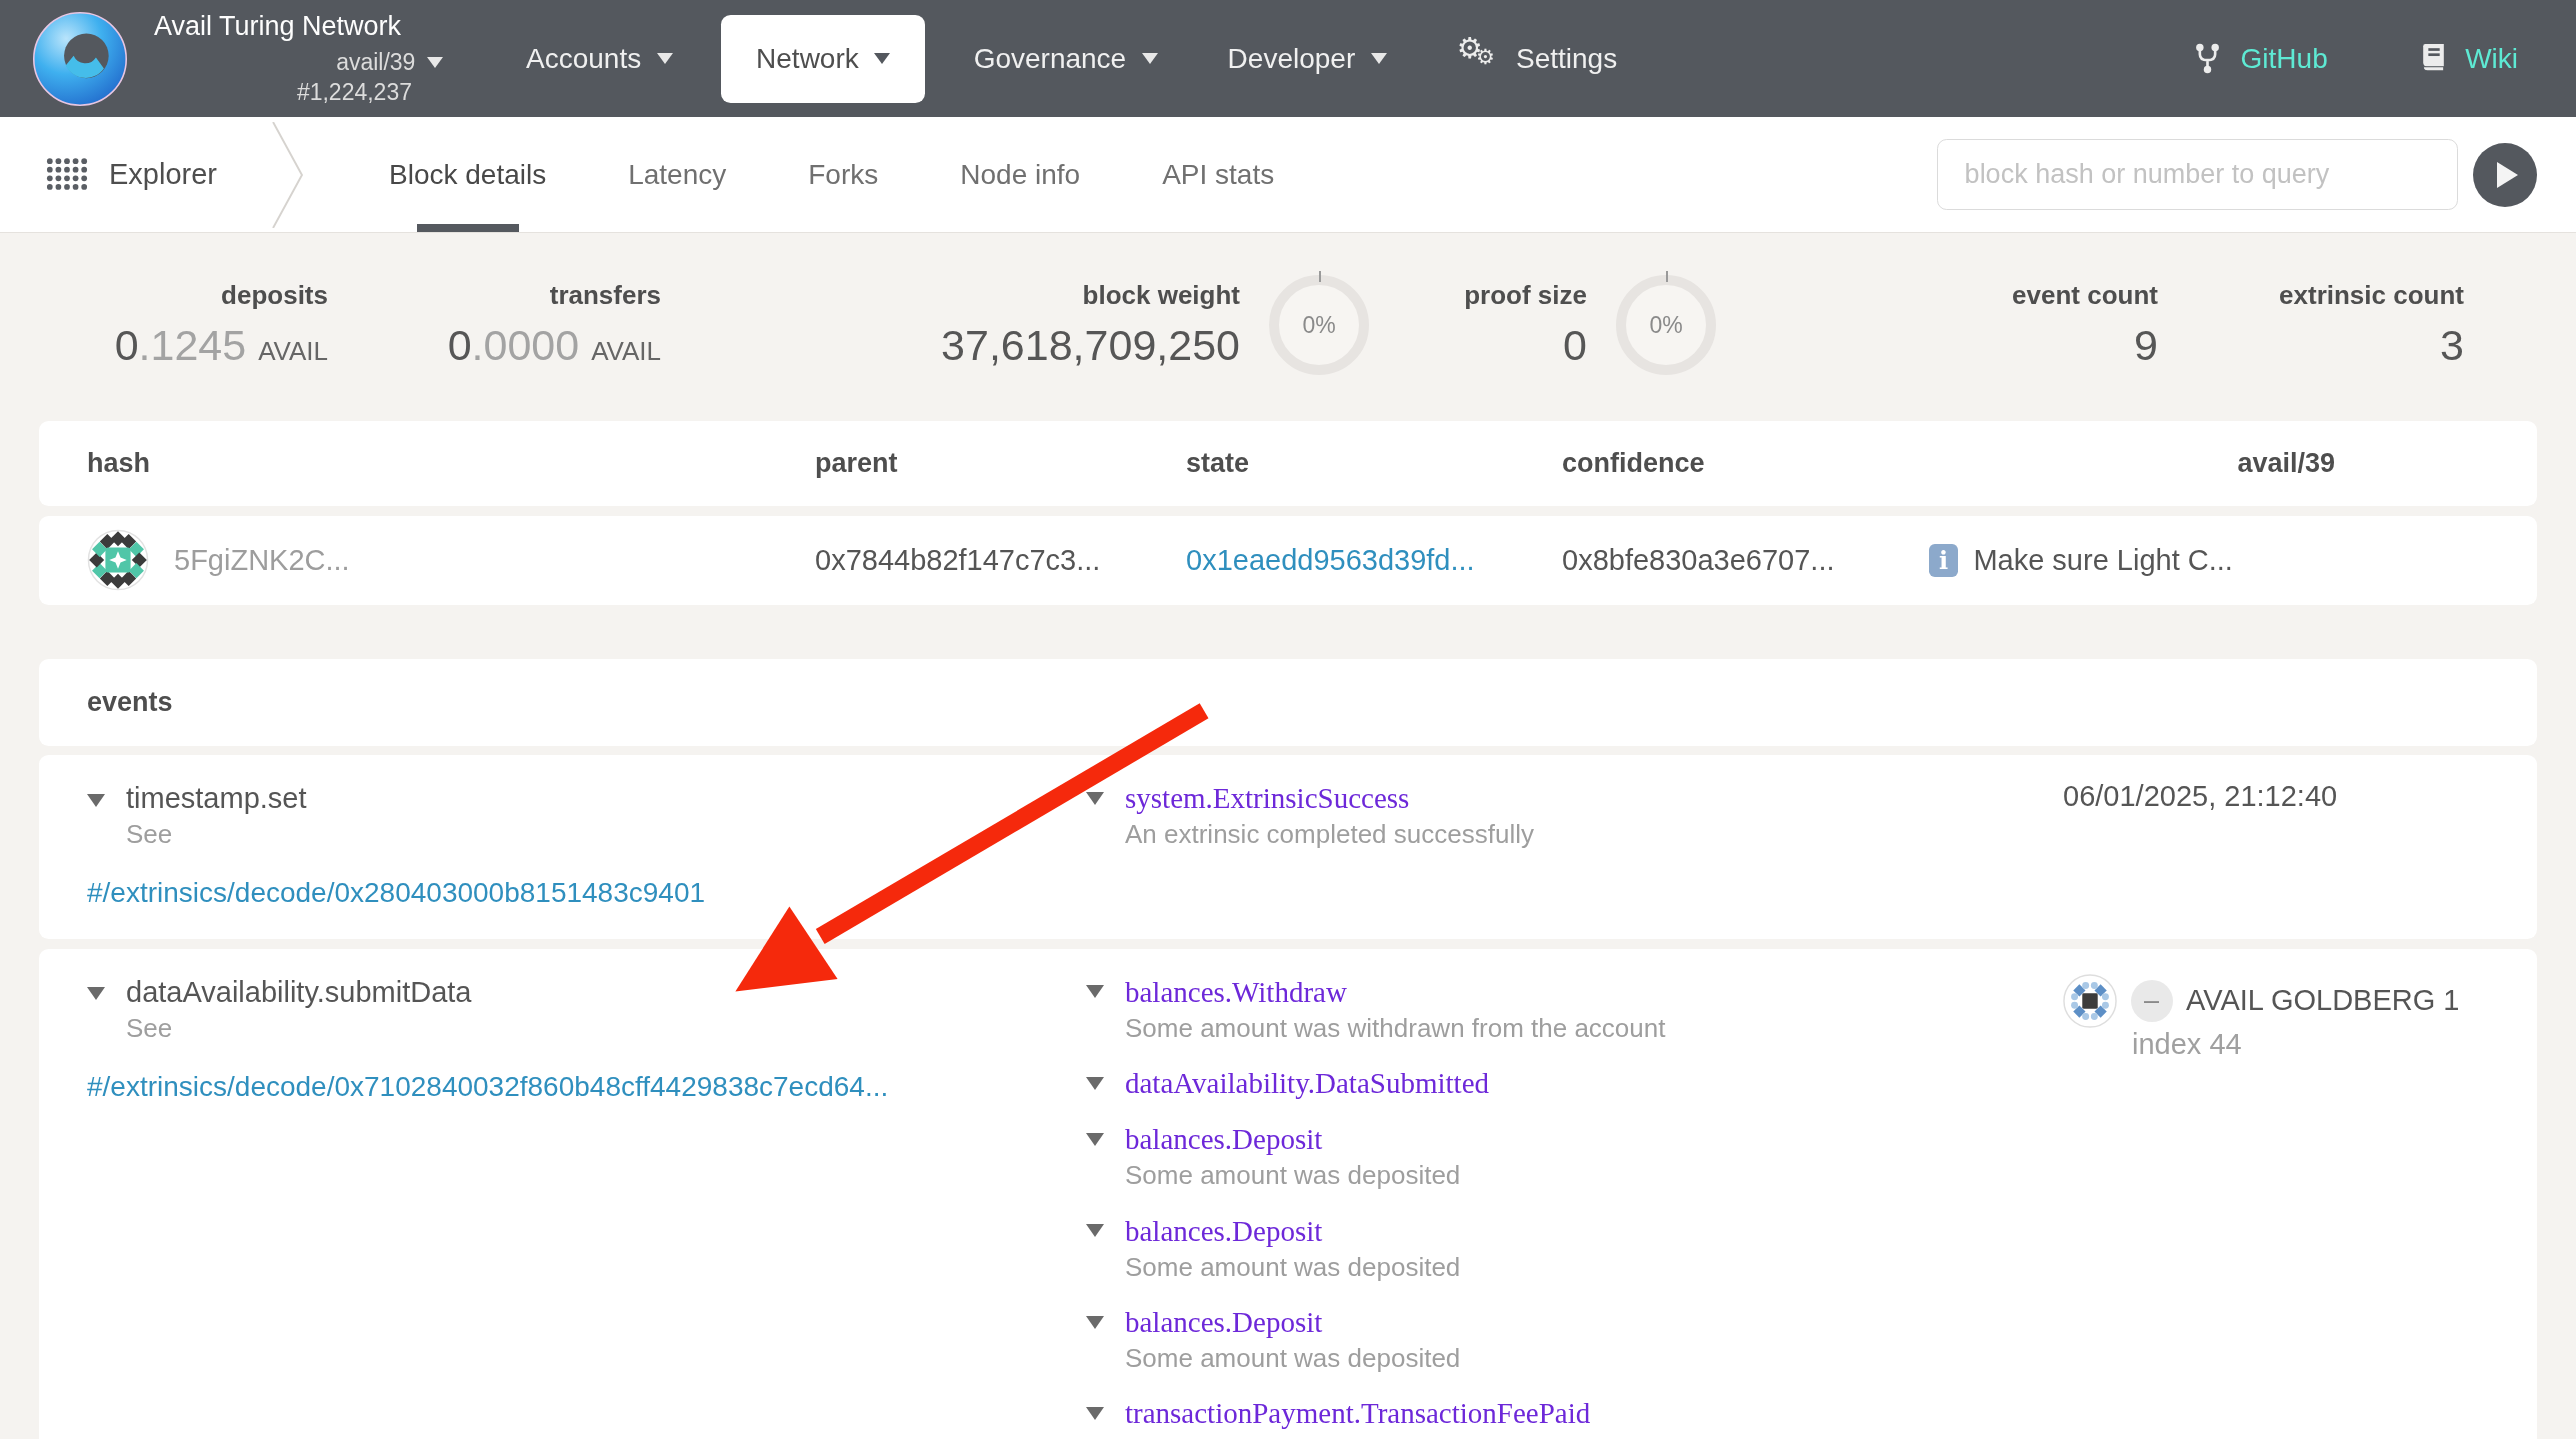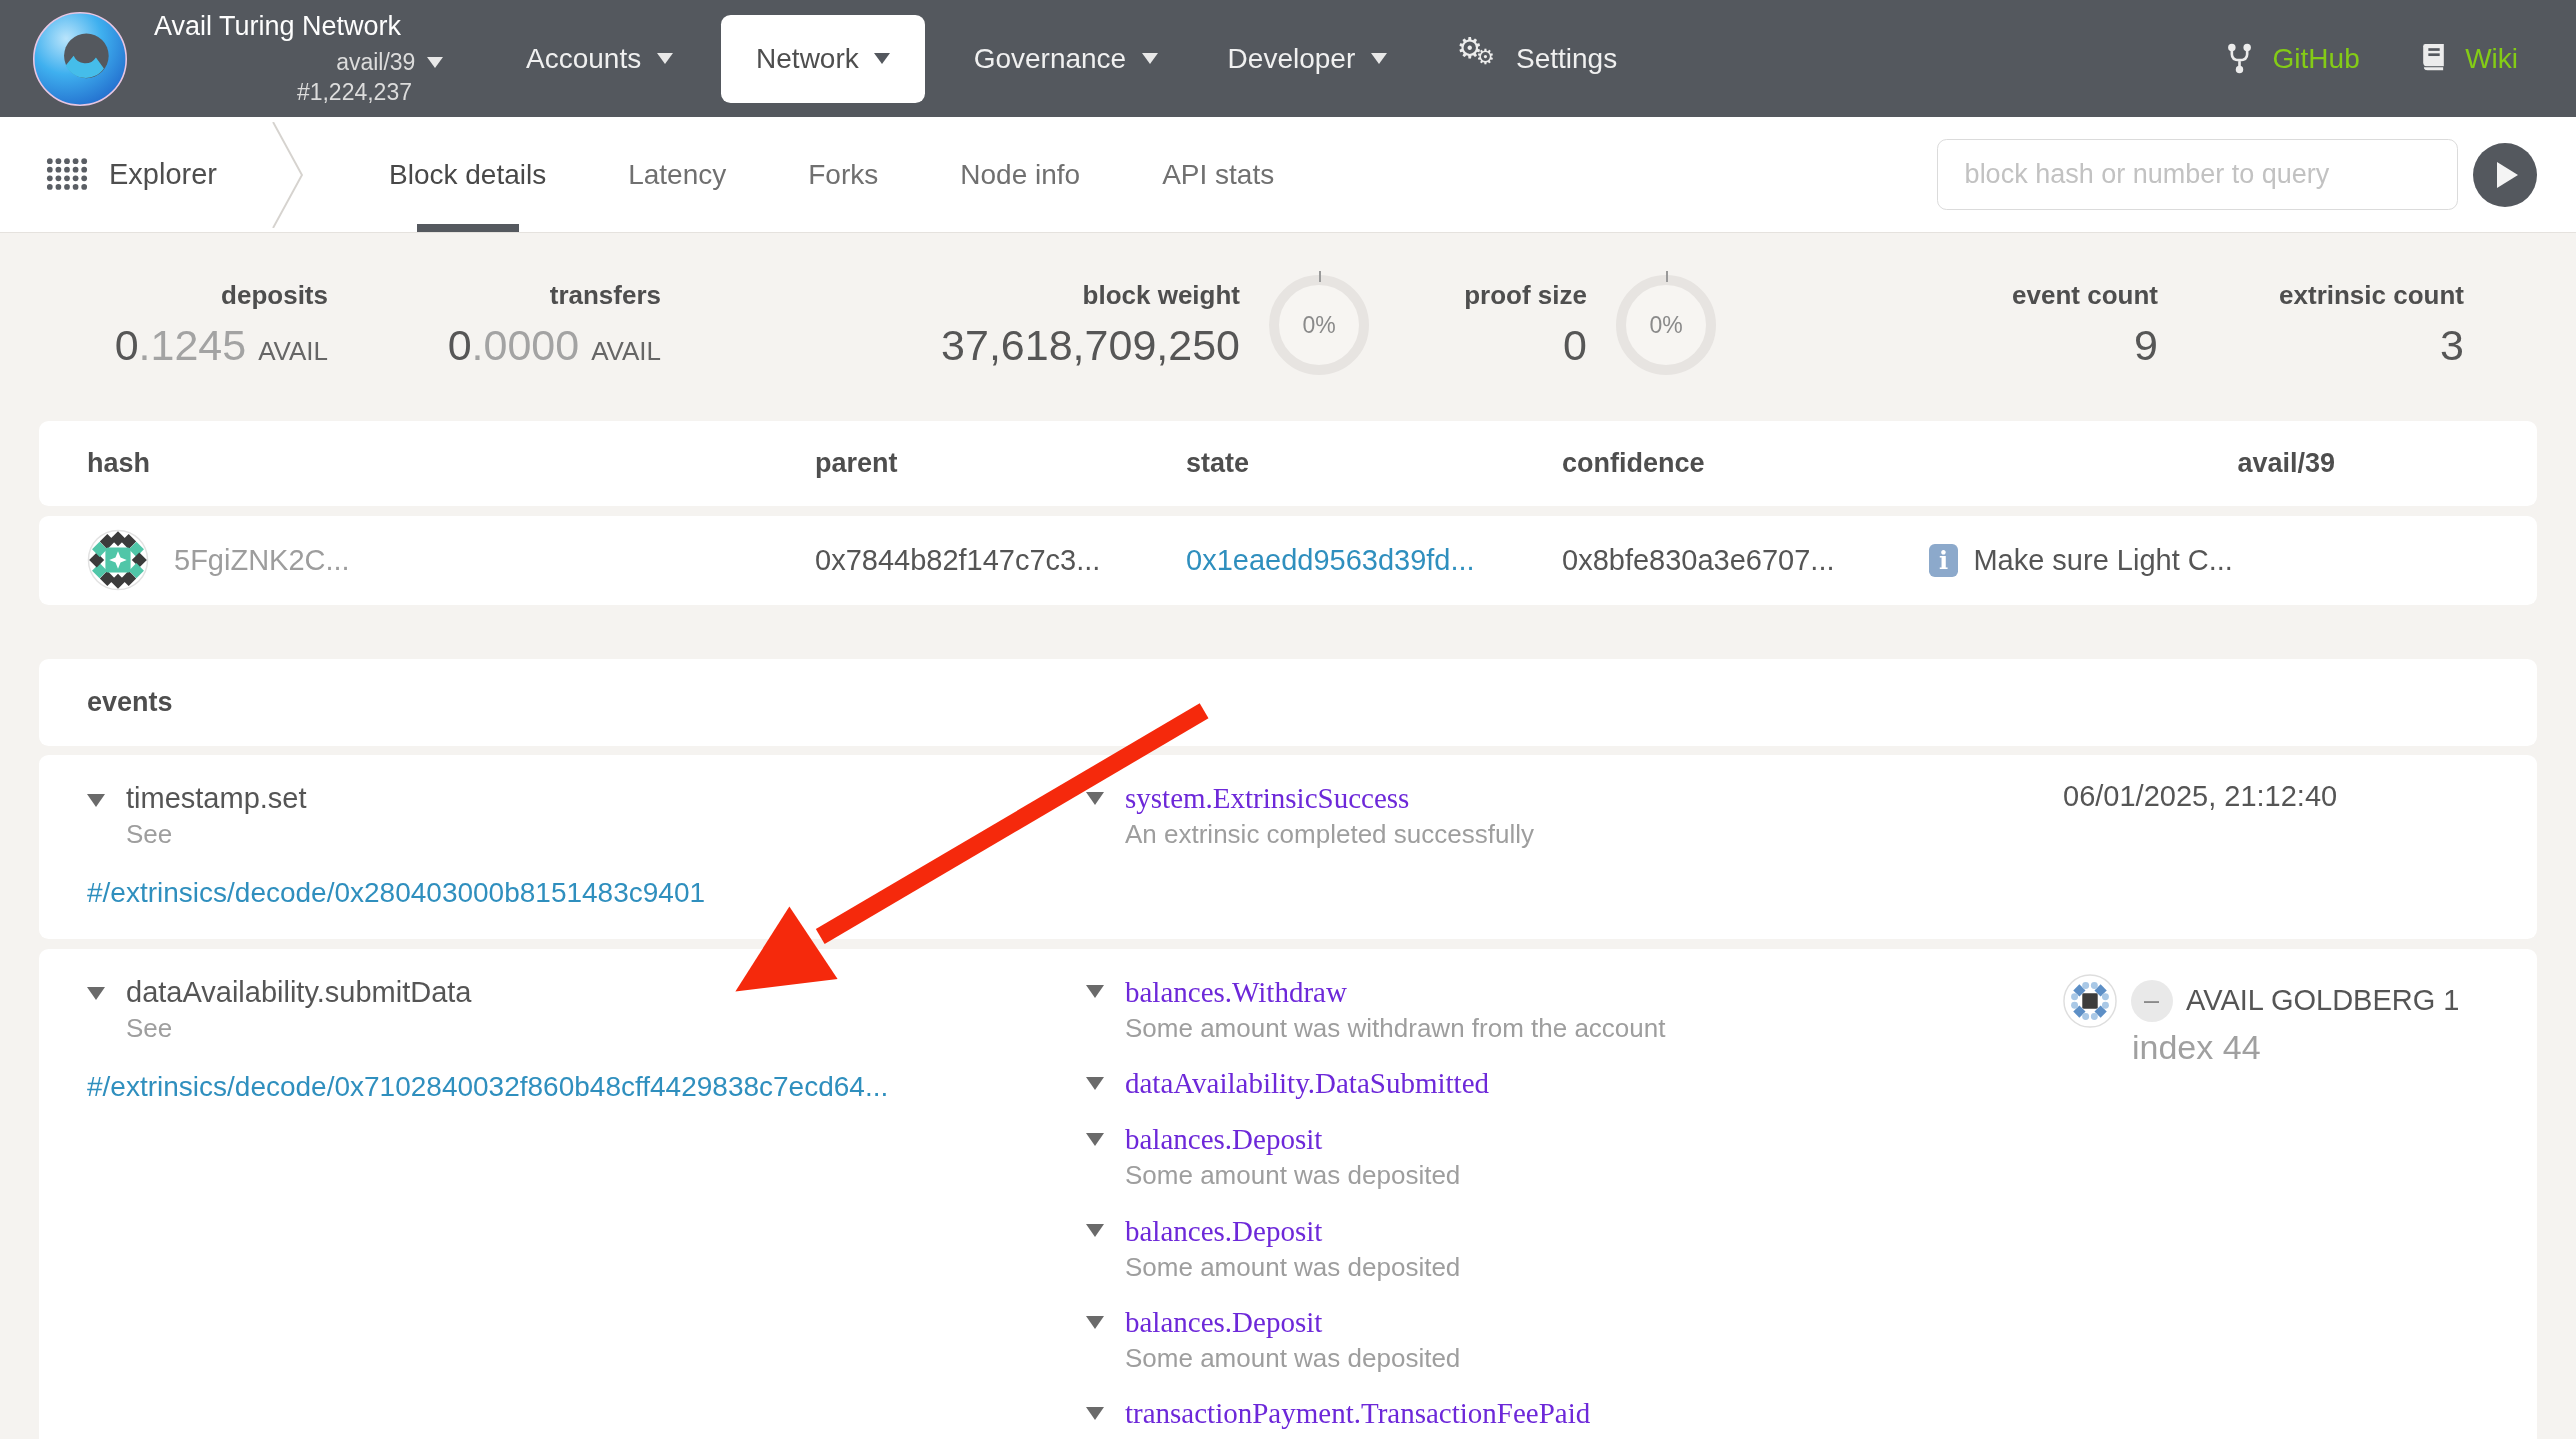--- a/index.html
+++ b/index.html
@@ -15,21 +15,21 @@
   .brand-sub { font-size:23px; color:#dcdcdc; display:flex; justify-content:flex-end; align-items:center; gap:11.6px; margin-top:3.9px;}
   .brand-num { font-size:23px; color:#dcdcdc; text-align:right; margin-right:31px; margin-top:1.9px;}
   .caret { width:0; height:0; border-left:8.7px solid transparent; border-right:8.7px solid transparent; border-top:11.6px solid #e8e8e8; display:inline-block; }
   .main-nav { display:flex; align-items:center; margin-left:48px; height:117px; }
   .nav-item { display:flex; align-items:center; gap:15.4px; font-size:28px; color:#f0f0f0; padding:0 35px; height:117px; cursor:pointer; white-space:nowrap;}
   .nav-item.active { background:#ffffff; color:#4e4e4e; height:88px; border-radius:9.6px; margin:0 13.5px; padding:0 35px; }
   .nav-item.active .caret { border-top-color:#54585e; }
   .gears { position:relative; width:44px; height:39px; color:#ececec; }
   .gears .g1 { position:absolute; left:0; top:-7.7px; font-size:29px; }
   .gears .g2 { position:absolute; left:19.3px; top:5.8px; font-size:21px; }
-  .ext-links { margin-left:auto; display:flex; align-items:center; gap:57px; font-size:28px; color:#84cc16; }
+  .ext-links { margin-left:auto; display:flex; align-items:center; gap:89px; font-size:28px; color:#5eead4; }
   .ext-link { display:flex; align-items:center; gap:15.4px; cursor:pointer; }
 
   
   .subnav { height:116px; background:#ffffff; border-bottom:1.9px solid #e5e2de; display:flex; align-items:center; padding:0 39px 0 46px; flex:none; }
   .explorer { display:flex; align-items:center; gap:21px; font-size:29px; color:#4e4e4e; }
   .chevsep { margin:0 44px 0 54px; height:106px; }
   .tabs { display:flex; height:114px; align-items:stretch; }
   .tab { font-size:28px; color:#707070; padding:0 41px; display:flex; align-items:center; position:relative; cursor:pointer; white-space:nowrap;}
   .tab.active { color:#484848; }
   .tab.active::after { content:""; position:absolute; left:50%; transform:translateX(-50%); bottom:0; width:102px; height:7.7px; background:#55595f; }
@@ -78,21 +78,21 @@
   .decode-link { display:block; margin-top:23px; font-size:28px; line-height:35px; white-space:nowrap; }
   .event { display:flex; gap:21px; margin-bottom:19.3px; }
   .event .tri { margin-top:11.6px; }
   .event-name { font-size:29px; color:#6d28d9; line-height:37px;font-family:Liberation Serif, serif; }
   .event-desc { font-size:26px; color:#9e9e9e; line-height:35px; }
   .event-desc:empty { display:none; }
   .meta { padding-left:56px; font-size:29px; color:#555; }
   .acc-line { display:flex; align-items:center; gap:13.5px; cursor:pointer;}
   .acc-name { white-space:nowrap; }
   .minus-badge { width:42px; height:42px; border-radius:50%; background:#e9e9e9; color:#8a8a8a; font-size:27px; display:flex; align-items:center; justify-content:center; flex:none;}
-  .acc-index { font-size:34px; color:#a0a0a0; margin-left:69px; margin-top:0px; }
+  .acc-index { font-size:29px; color:#a0a0a0; margin-left:69px; margin-top:0px; }
   .timestamp { white-space:nowrap; }
 
   .arrow-overlay { position:absolute; left:0; top:0; width:2576px; height:1439px; pointer-events:none; z-index:40; }
 </style>
 </head>
 <body>
 
 <div class="page">
 
   <div class="topbar">

